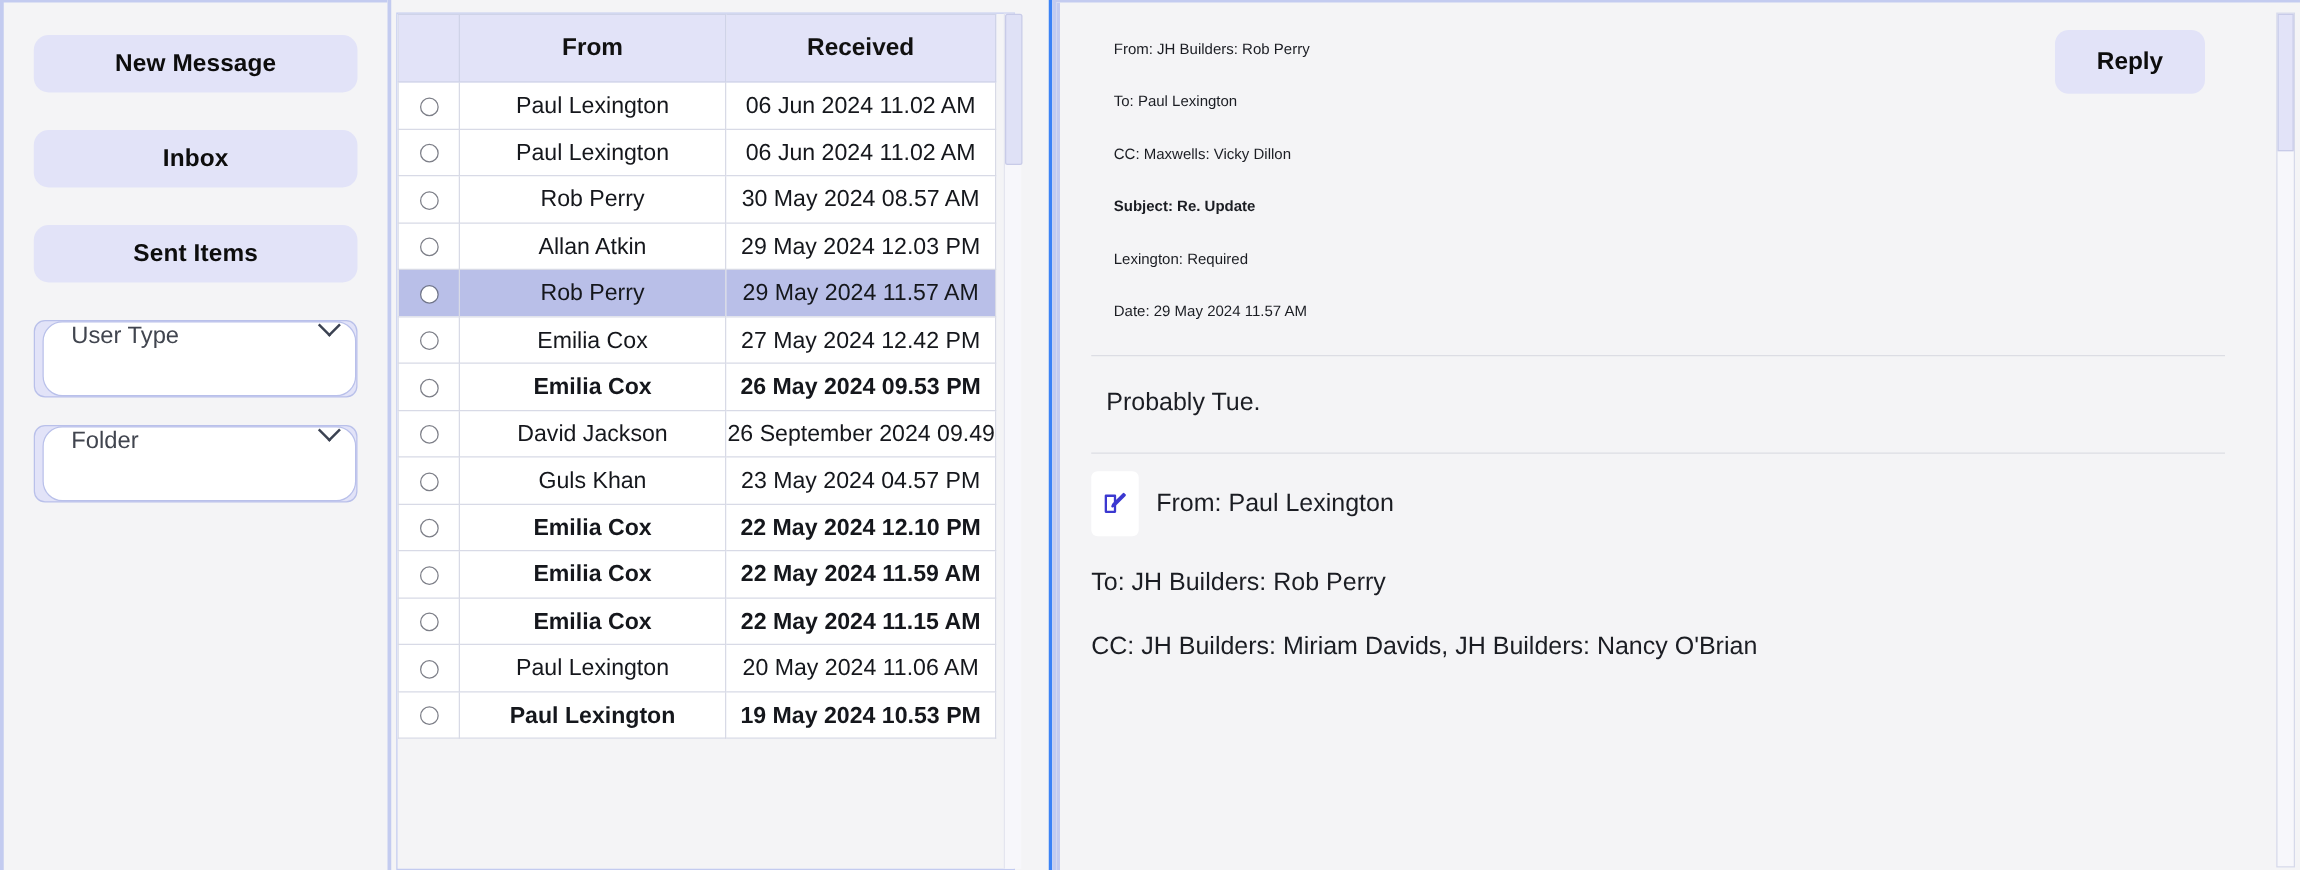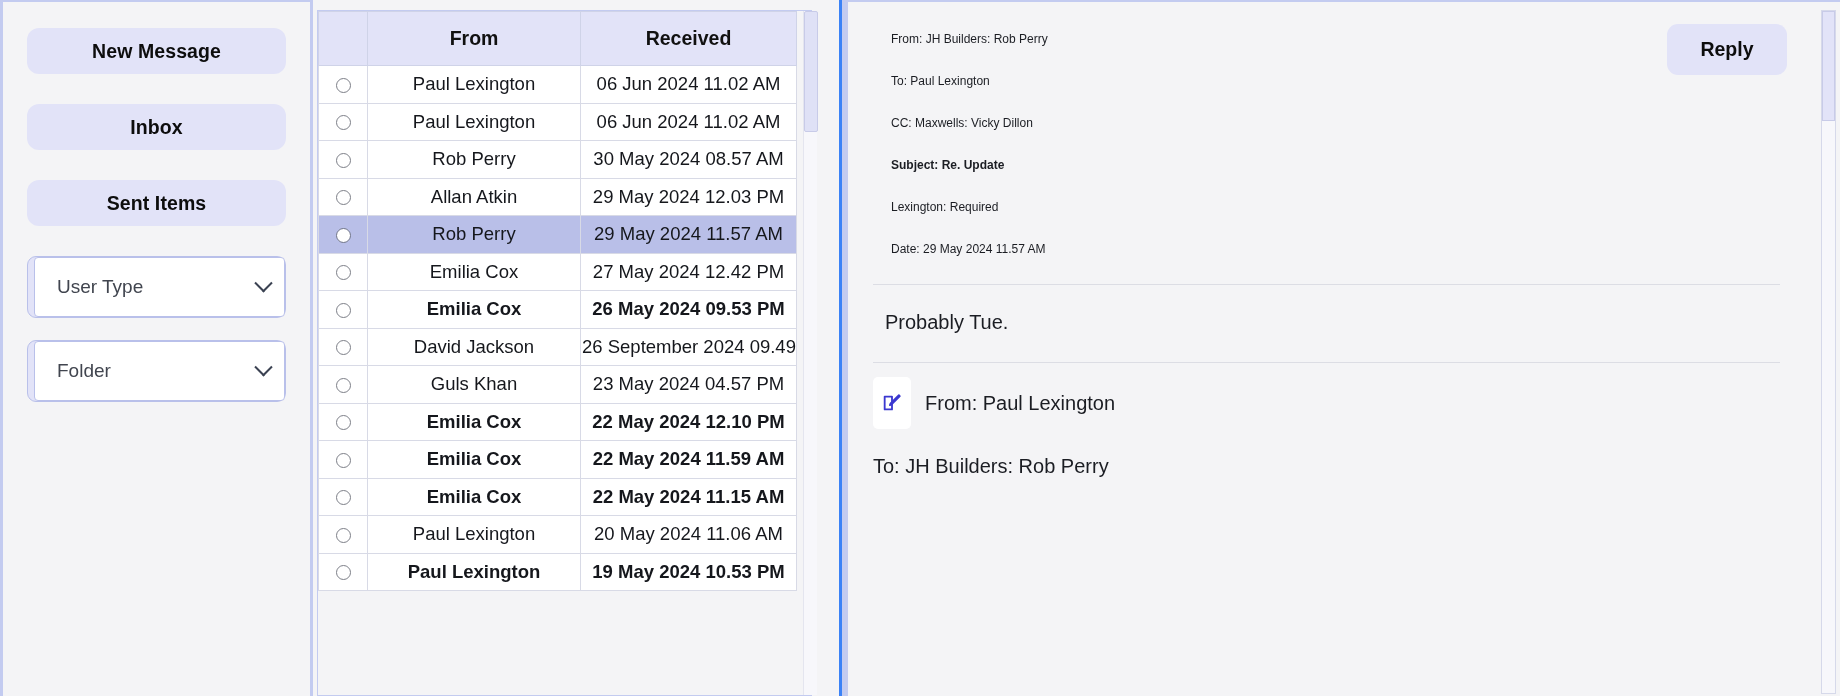--- a/index.html
+++ b/index.html
@@ -55,23 +55,23 @@
     border: 1px solid #b9c0ea;
     border-radius: 9px;
     background: #e2e3f8;
     padding-left: 6px;
   }
   .select-box {
     width: 100%;
     height: 100%;
     background: #ffffff;
     border: 1px solid #b9c0ea;
-    border-radius: 4px;
-    display: flex;
-    align-items: center;
+    border-radius: 16px;
+    display: flex;
+    align-items: flex-start;
     padding: 0 14px 0 22px;
     font-size: 19px;
     color: #41454f;
     cursor: pointer;
     justify-content: space-between;
   }
   .chev {
     width: 13px; height: 13px;
     border-right: 2.2px solid #3b4252;
     border-bottom: 2.2px solid #3b4252;
@@ -168,21 +168,21 @@
     position: relative;
     background: #f4f4f6;
     border-left: 3px solid #c3cbf0;
     border-top: 2px solid #c3cbf0;
     padding: 30px 60px 0 14px;
     overflow: hidden;
   }
   .reply-btn {
     position: absolute;
     top: 22px;
-    right: 53px;
+    right: 76px;
     width: 120px;
     height: 51px;
     background: #e2e3f8;
     border-radius: 11px;
     display: flex;
     align-items: center;
     justify-content: center;
     font-size: 19.5px;
     font-weight: bold;
     color: #0d0d0d;
@@ -408,20 +408,21 @@
       <div class="quote-from-row">
         <div class="edit-icon-box">
           <svg width="22" height="22" viewBox="0 0 24 24" fill="none" stroke="#3b38d0" stroke-width="2" stroke-linecap="round" stroke-linejoin="round">
             <path d="M4 5h8v14H4z" fill="none"></path>
             <path d="M19.5 3.5l1 1-9 9-1.8.8.8-1.8z" fill="#3b38d0" stroke="#3b38d0"></path>
           </svg>
         </div>
         <span class="quote-line" style="margin:0;">From: Paul Lexington</span>
       </div>
       <div class="quote-line">To: JH Builders: Rob Perry</div>
+      <div class="quote-line">CC: JH Builders: Miriam Davids, JH Builders: Nancy O'Brian</div>
     </div>
 
     <div class="reader-scroll-track">
       <div class="reader-scroll-thumb"></div>
     </div>
   </div>
 
 </div>
 
 </body></html>

